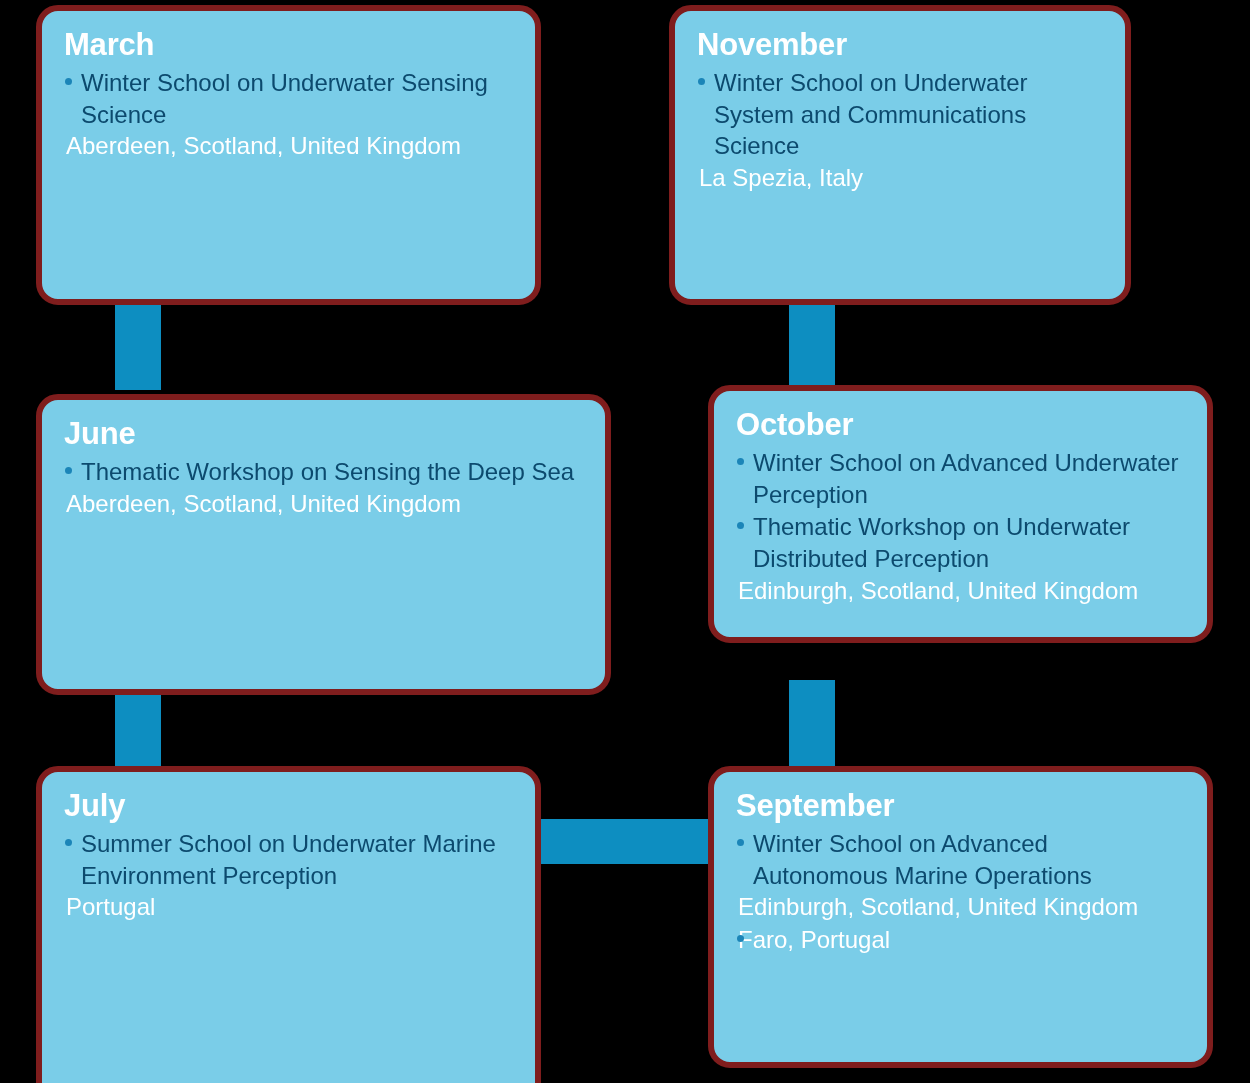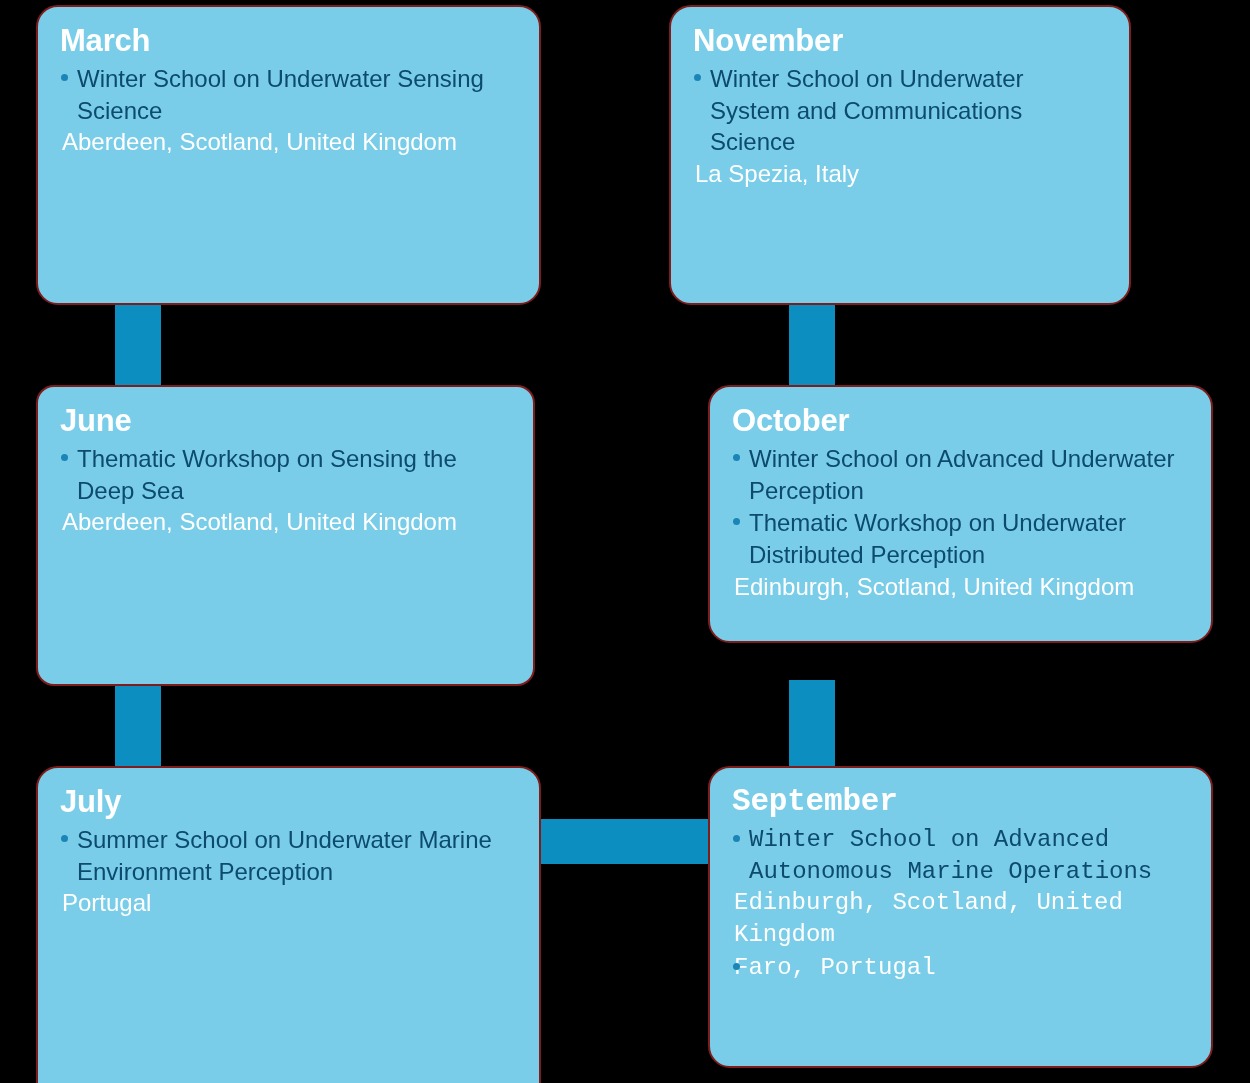--- a/index.html
+++ b/index.html
@@ -26,31 +26,31 @@
   .conn-june-july    { left: 115px; top: 680px;  width: 46px;  height: 92px; }
   .conn-nov-oct      { left: 789px; top: 300px;  width: 46px;  height: 90px; }
   .conn-oct-sep      { left: 789px; top: 680px;  width: 46px;  height: 92px; }
   .conn-july-sep     { left: 538px; top: 819px;  width: 174px; height: 45px; }
 
   
   .card {
     position: absolute;
     box-sizing: border-box;
     background: #7ACDE8;
-    border: 2px solid #7f1d1d;
+    border: 6px solid #7f1d1d;
     border-radius: 22px;
     z-index: 2;
     padding: 16px 22px 10px 22px;
   }
   .card-march     { left: 36px;  top: 5px;   width: 505px; height: 300px; }
   .card-november  { left: 669px; top: 5px;   width: 462px; height: 300px; }
-  .card-june      { left: 36px;  top: 385px; width: 499px; height: 301px; border-radius: 18px; }
+  .card-june      { left: 36px;  top: 394px; width: 575px; height: 301px; }
   .card-october   { left: 708px; top: 385px; width: 505px; height: 258px; }
   .card-july      { left: 36px;  top: 766px; width: 505px; height: 346px; }
-  .card-september { left: 708px; top: 766px; width: 505px; height: 302px; font-family: Liberation Mono, monospace; }
+  .card-september { left: 708px; top: 766px; width: 505px; height: 302px; }
 
   .card-title {
     color: #FFFFFF;
     font-size: 31px;
     font-weight: bold;
     line-height: 1.15;
     margin: 0 0 4px 0;
     letter-spacing: -0.2px;
   }
 

